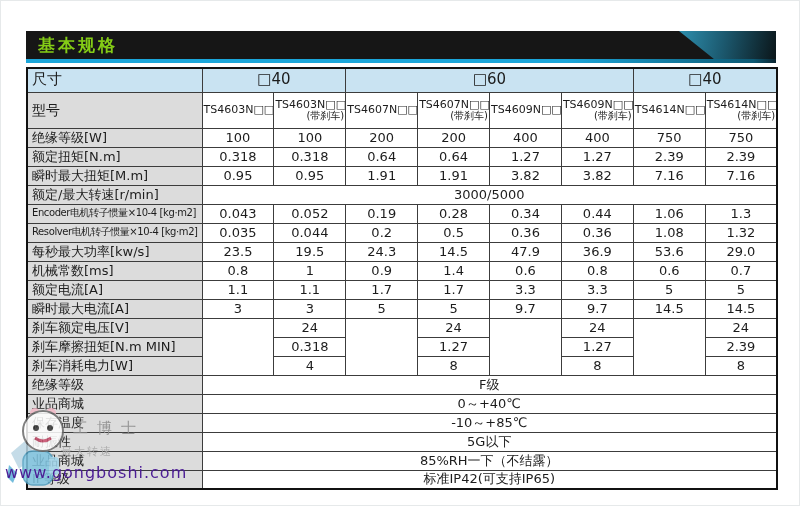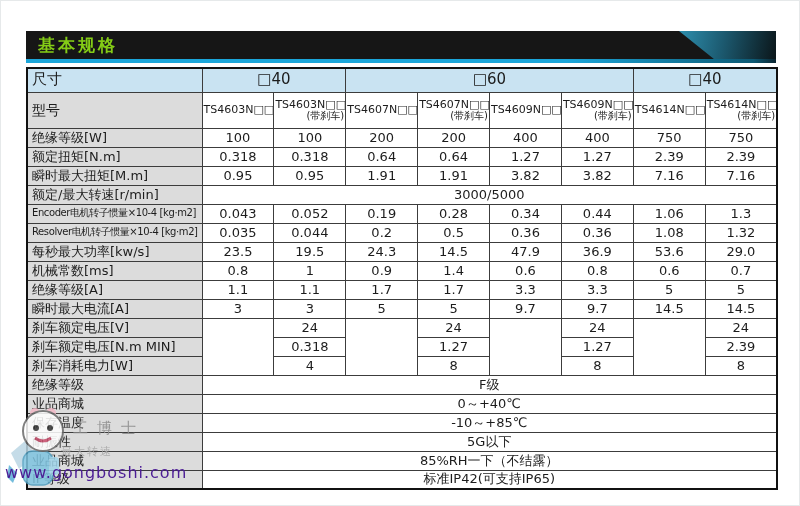--- a/index.html
+++ b/index.html
@@ -194,21 +194,21 @@
             <td>0.8</td>
             <td>1</td>
             <td>0.9</td>
             <td>1.4</td>
             <td>0.6</td>
             <td>0.8</td>
             <td>0.6</td>
             <td>0.7</td>
           </tr>
           <tr>
-            <td class="lbl">绝缘等级[A]</td>
+            <td class="lbl">额定电流[A]</td>
             <td>1.1</td>
             <td>1.1</td>
             <td>1.7</td>
             <td>1.7</td>
             <td>3.3</td>
             <td>3.3</td>
             <td>5</td>
             <td>5</td>
           </tr>
           <tr>
@@ -227,21 +227,21 @@
             <td rowspan="3"></td>
             <td>24</td>
             <td rowspan="3"></td>
             <td>24</td>
             <td rowspan="3"></td>
             <td>24</td>
             <td rowspan="3"></td>
             <td>24</td>
           </tr>
           <tr>
-            <td class="lbl">刹车额定电压[N.m MIN]</td>
+            <td class="lbl">刹车摩擦扭矩[N.m MIN]</td>
             <td>0.318</td>
             <td>1.27</td>
             <td>1.27</td>
             <td>2.39</td>
           </tr>
           <tr>
             <td class="lbl">刹车消耗电力[W]</td>
             <td>4</td>
             <td>8</td>
             <td>8</td>

